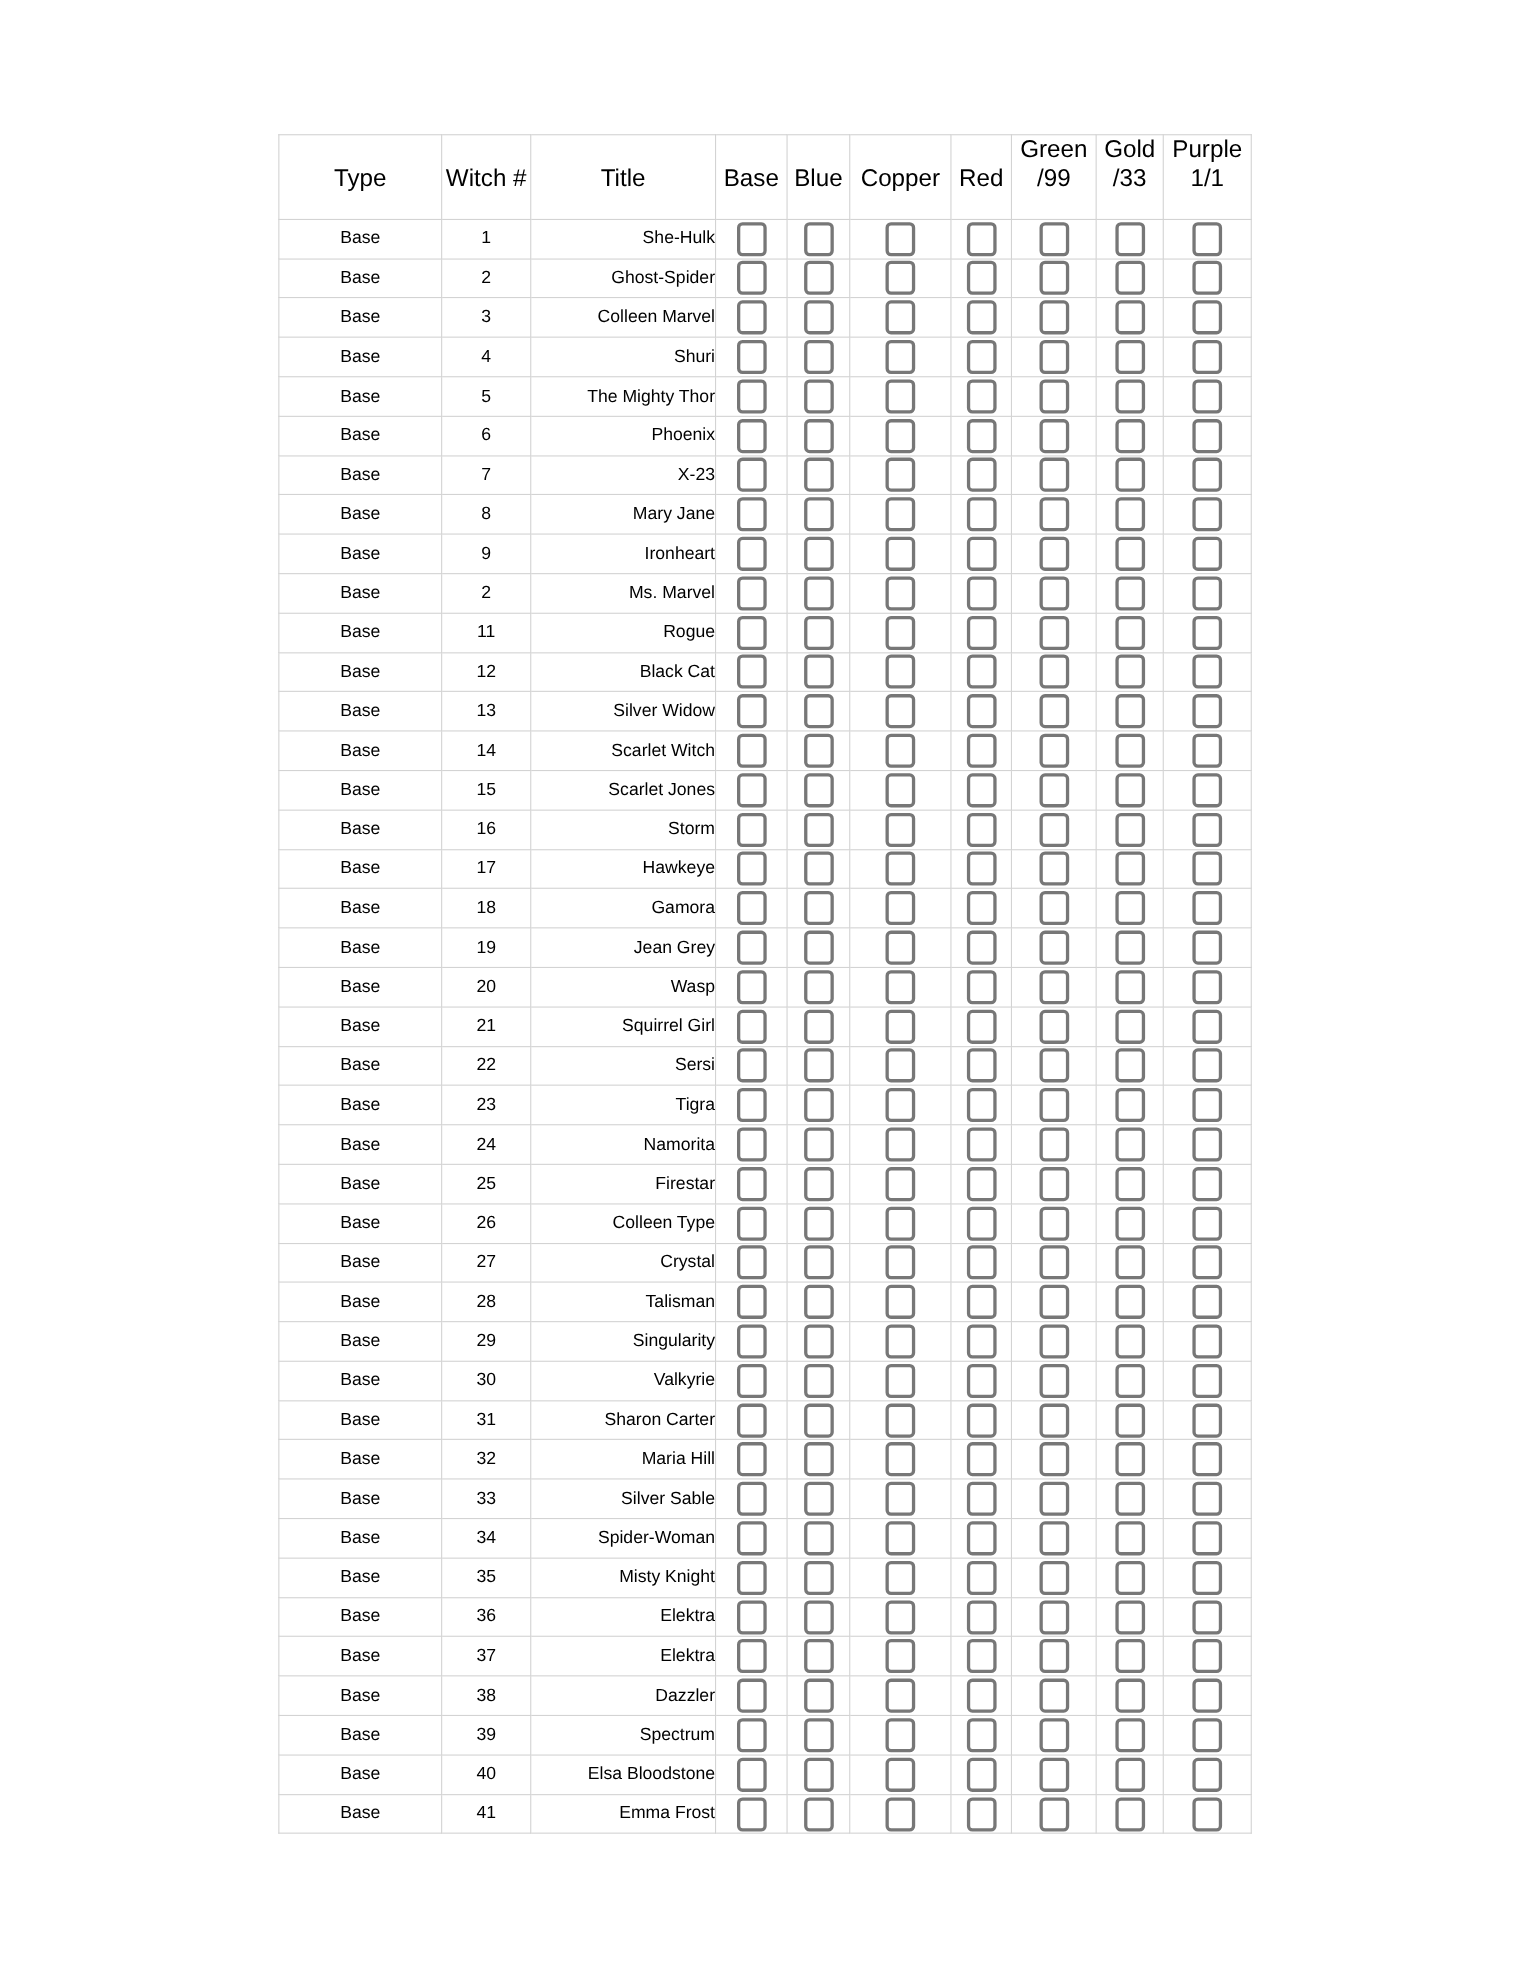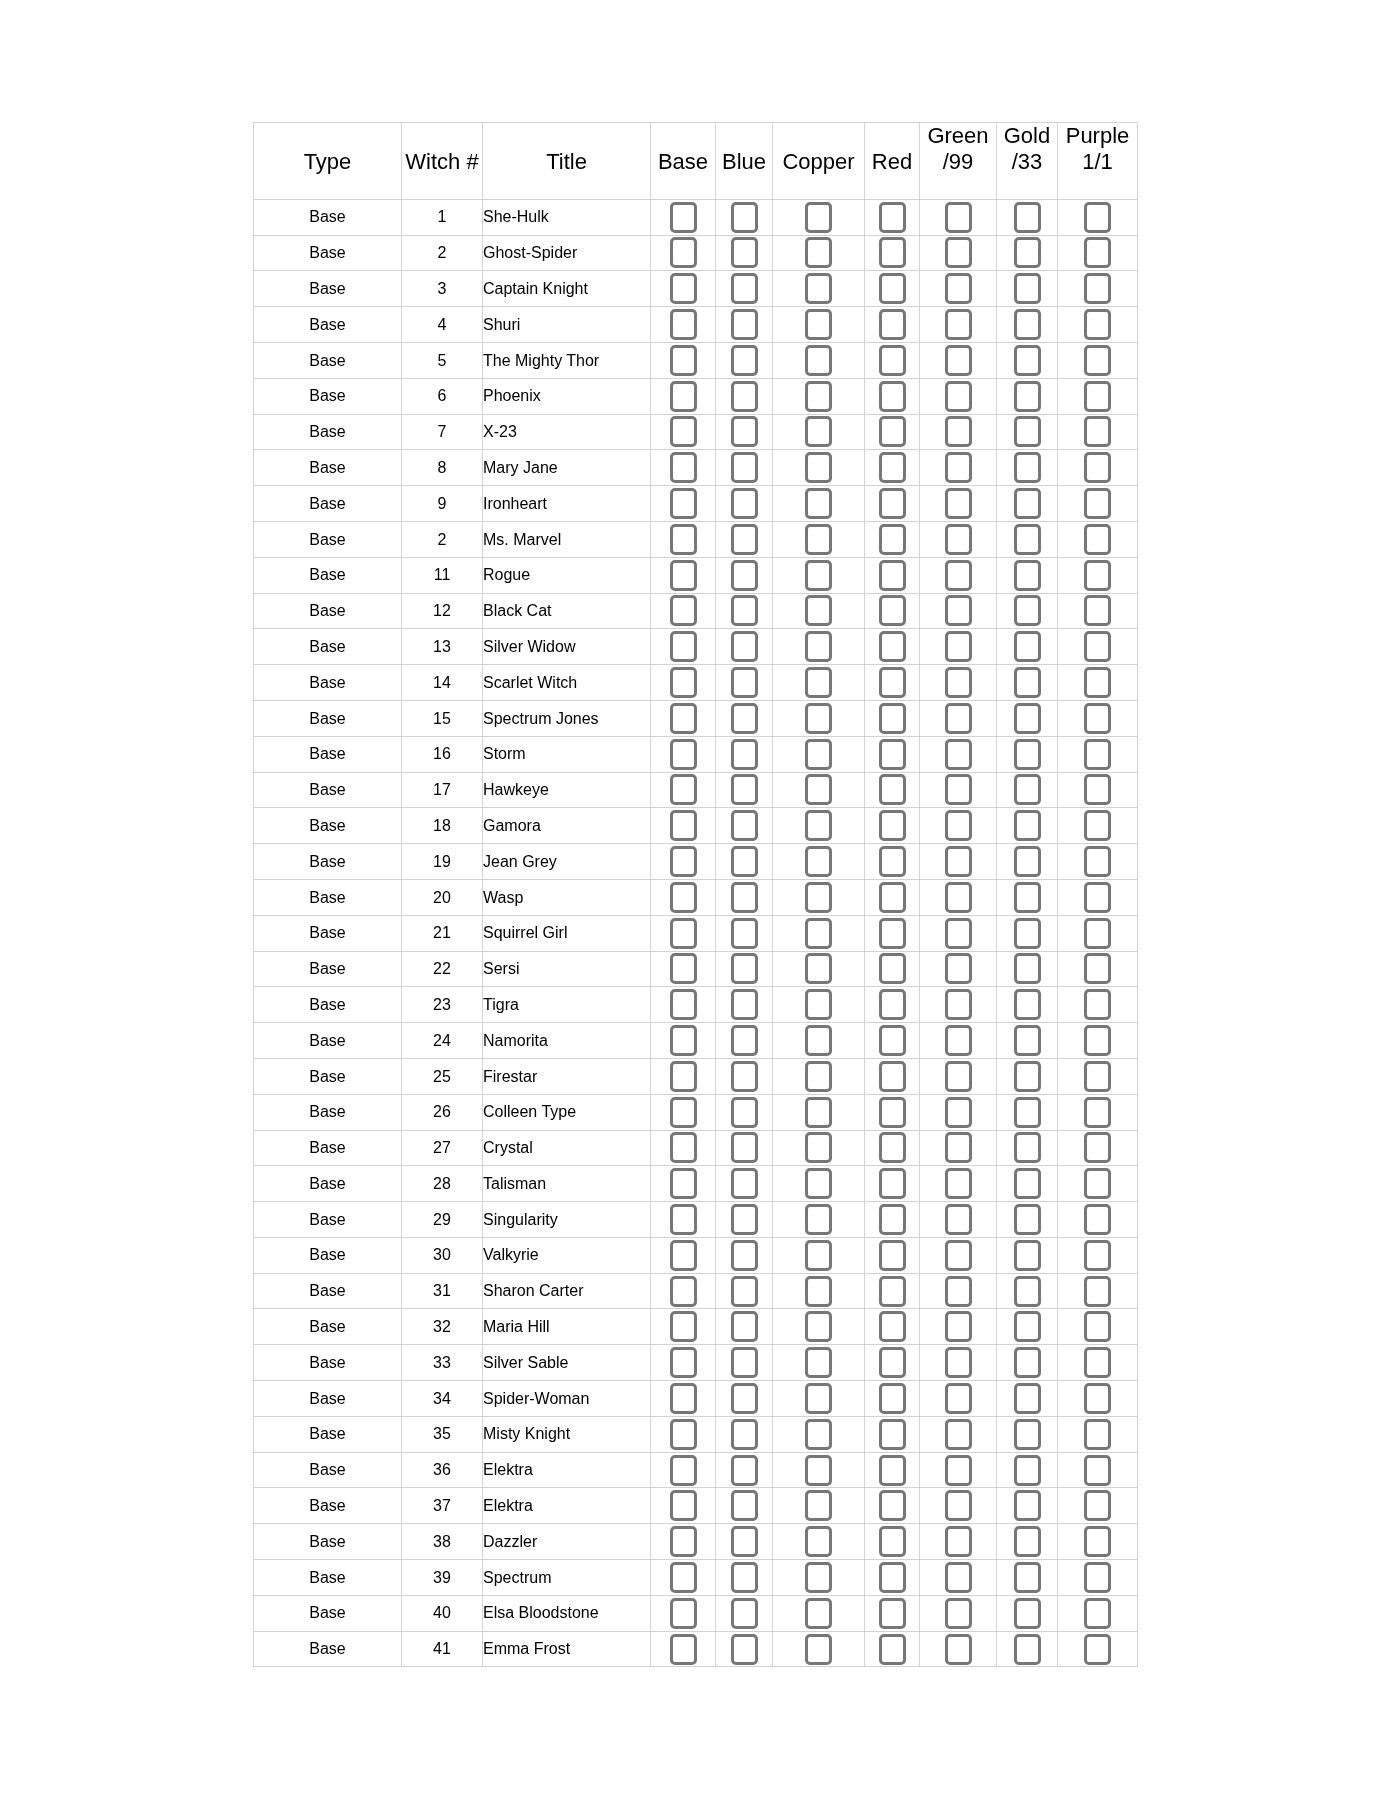--- a/index.html
+++ b/index.html
@@ -48,21 +48,21 @@
   }
   table.checklist td {
     vertical-align: middle;
     font-size: 16px;
     line-height: 1.1;
   }
   td.c-type, td.c-num {
     text-align: center;
   }
   td.c-title {
-    text-align: left;
+    text-align: right;
     padding-left: 8px;
   }
   td.c-check {
     text-align: center;
   }
   .checkbox {
     width: 21px;
     height: 25px;
     border: 3px solid #777777;
     border-radius: 5px;
@@ -167,21 +167,21 @@
             <span class="checkbox"></span>
           </td>
     <td class="c-check">
             <span class="checkbox"></span>
           </td>
   </tr>
 
   <tr>
     <td class="c-type">Base</td>
     <td class="c-num">3</td>
-    <td class="c-title">Captain Knight</td>
+    <td class="c-title">Colleen Marvel</td>
     <td class="c-check">
             <span class="checkbox"></span>
           </td>
     <td class="c-check">
             <span class="checkbox"></span>
           </td>
     <td class="c-check">
             <span class="checkbox"></span>
           </td>
     <td class="c-check">
@@ -491,21 +491,21 @@
             <span class="checkbox"></span>
           </td>
     <td class="c-check">
             <span class="checkbox"></span>
           </td>
   </tr>
 
   <tr>
     <td class="c-type">Base</td>
     <td class="c-num">15</td>
-    <td class="c-title">Spectrum Jones</td>
+    <td class="c-title">Scarlet Jones</td>
     <td class="c-check">
             <span class="checkbox"></span>
           </td>
     <td class="c-check">
             <span class="checkbox"></span>
           </td>
     <td class="c-check">
             <span class="checkbox"></span>
           </td>
     <td class="c-check">

